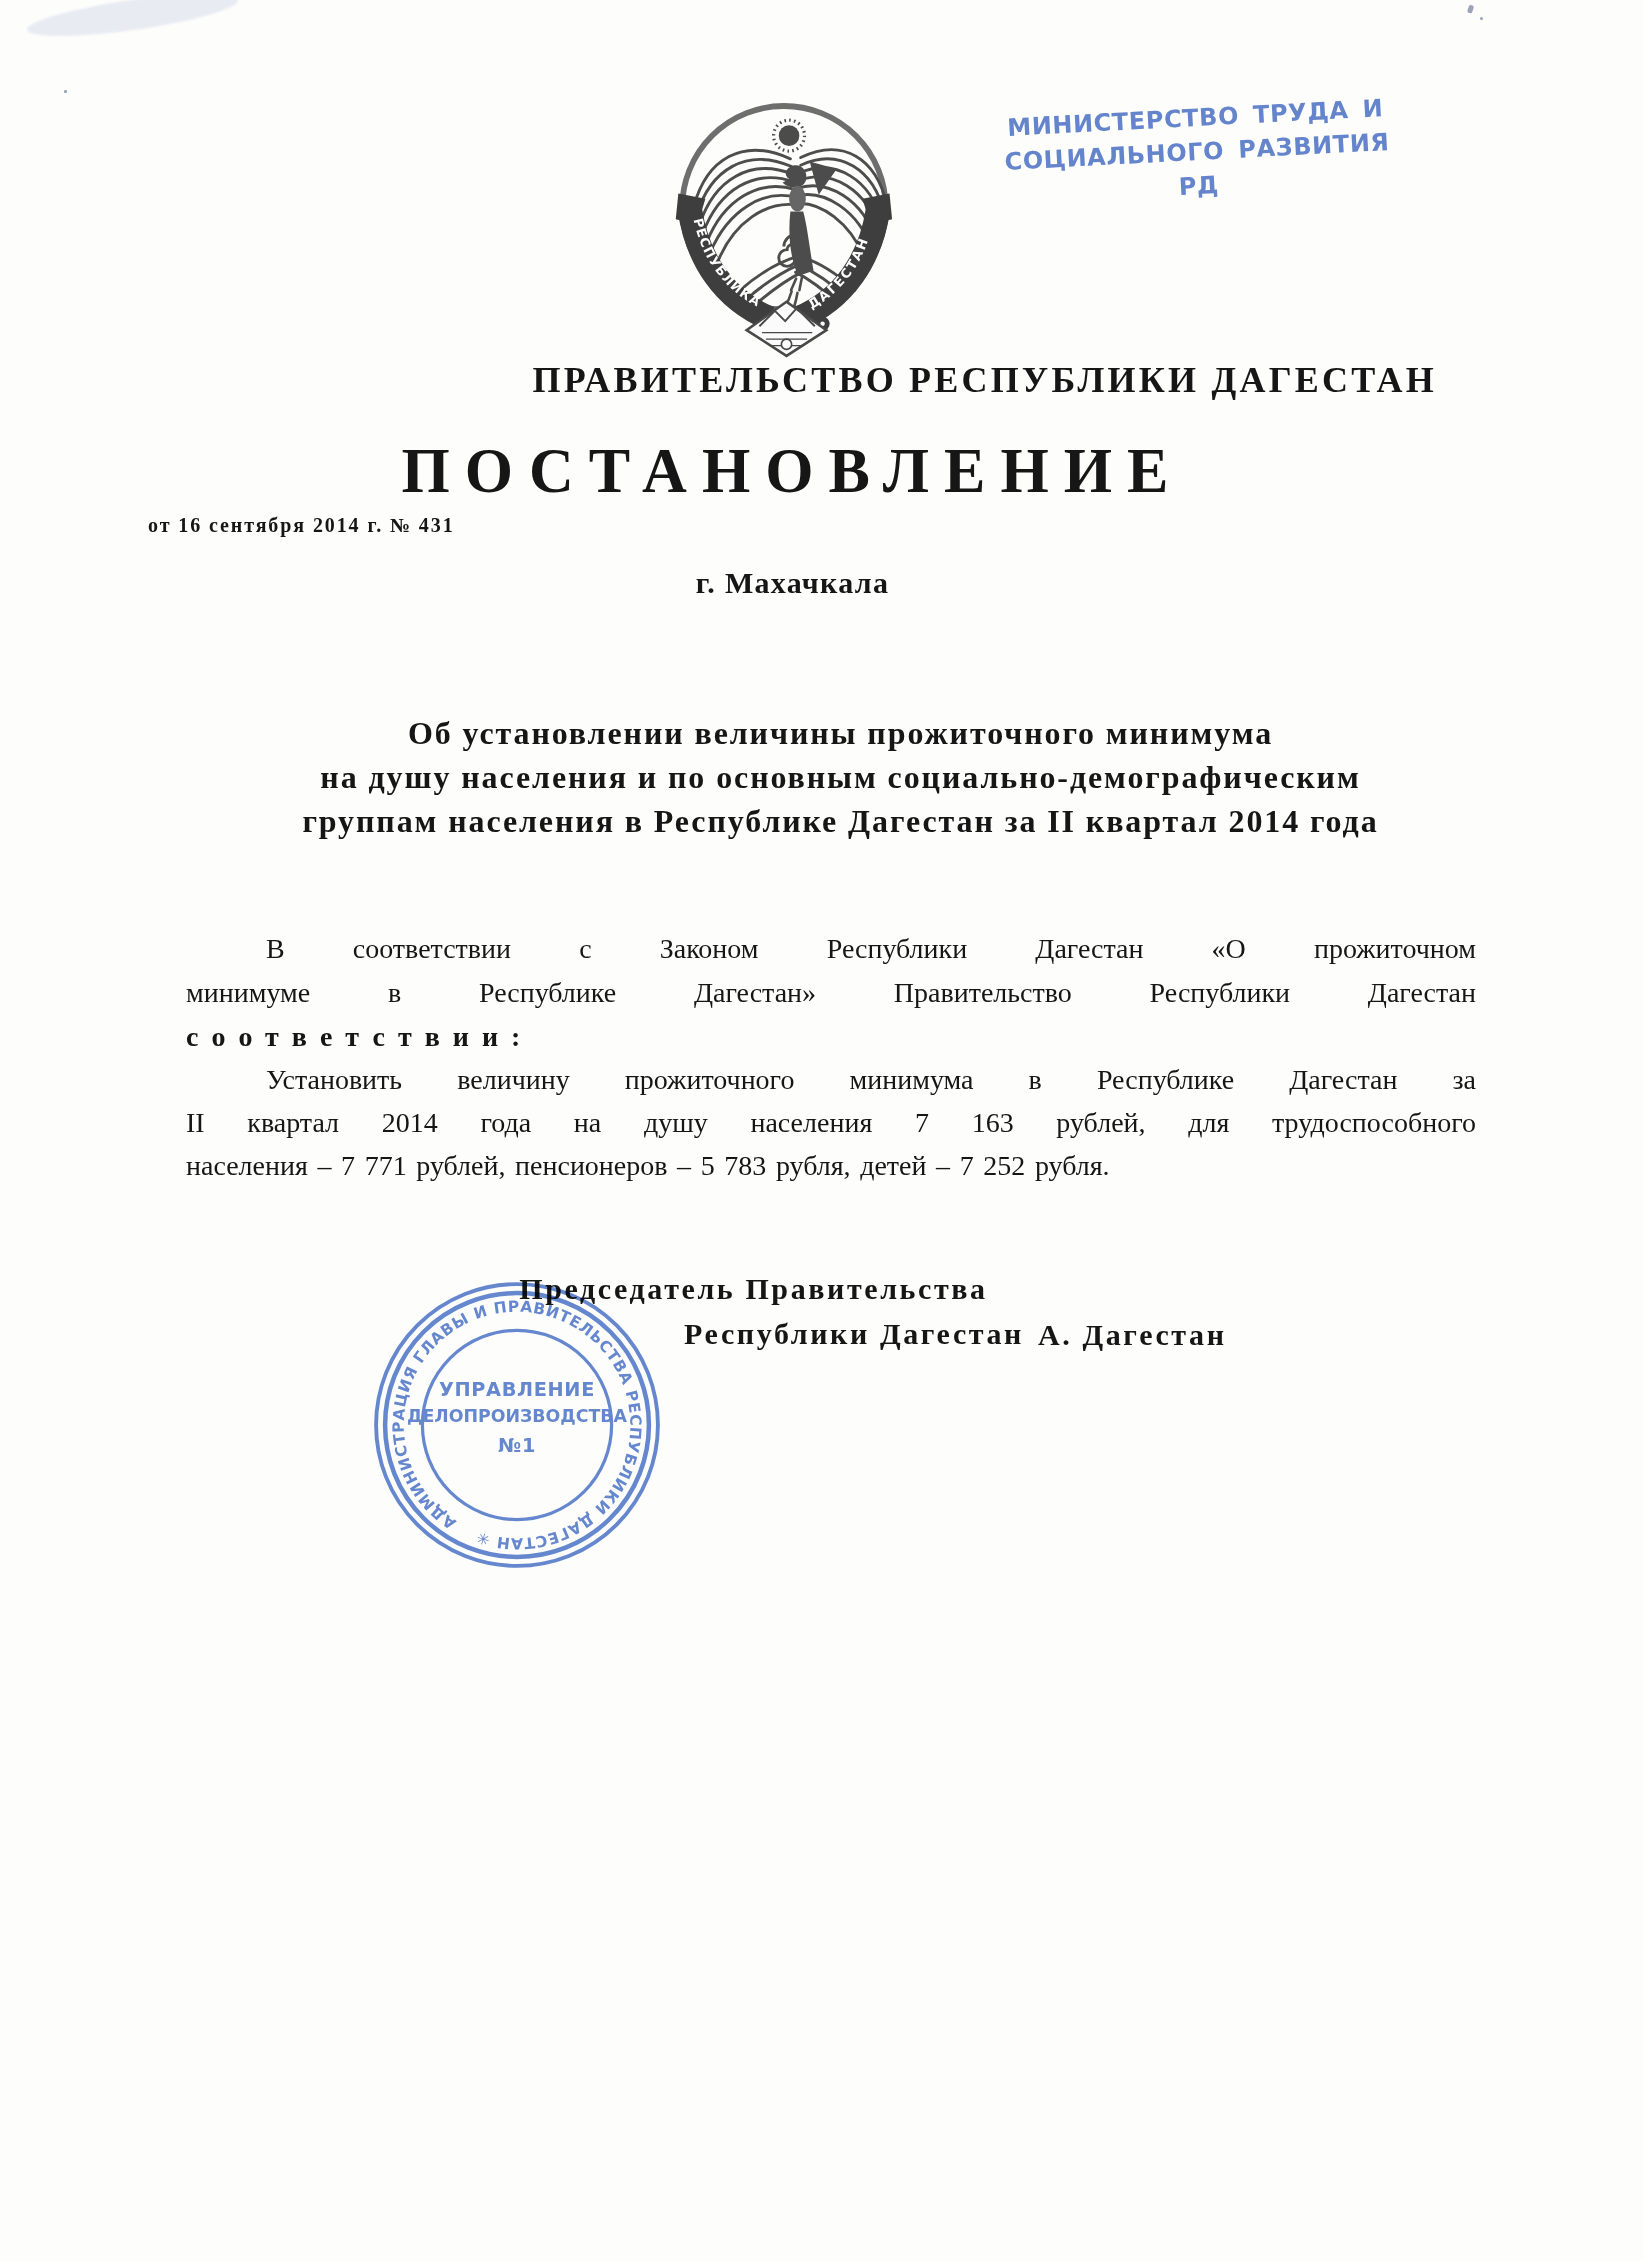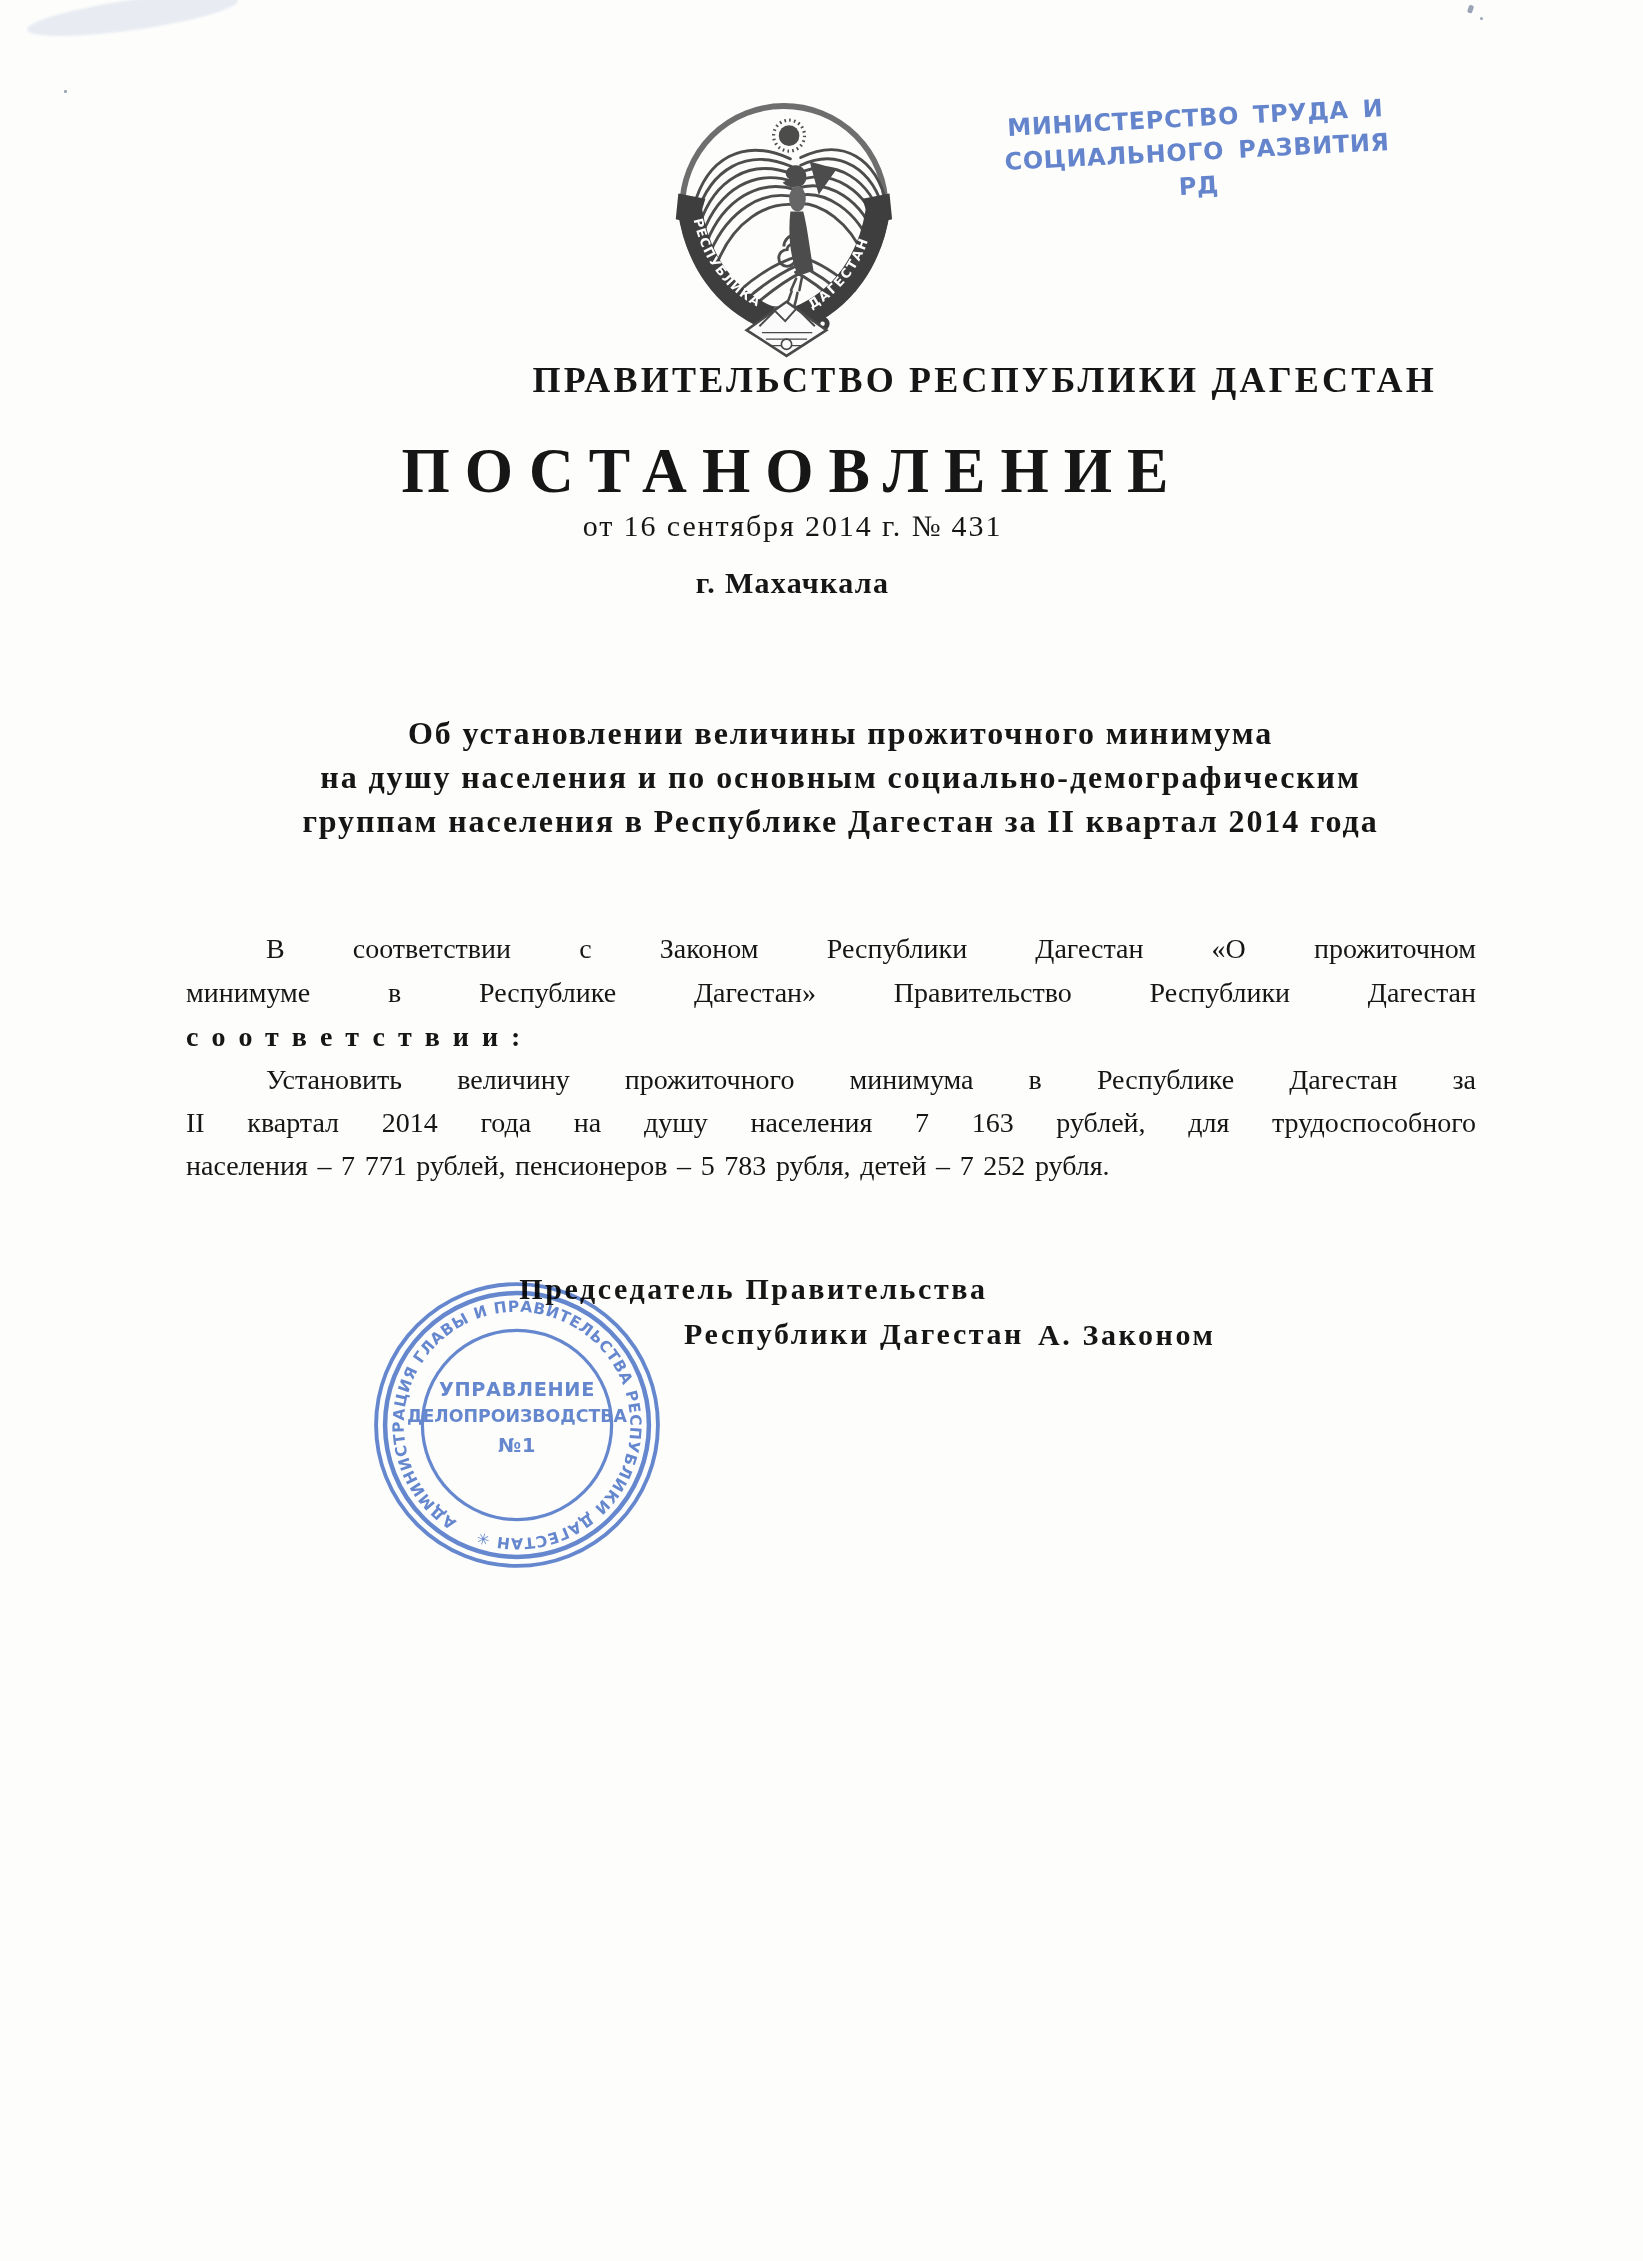--- a/index.html
+++ b/index.html
@@ -19,22 +19,22 @@
     font-size:36px;line-height:49px;letter-spacing:3.2px;
   }
   .doc-type{
     left:148px;top:433px;width:1289px;
     text-align:center;font-weight:bold;
     font-size:64px;line-height:76px;letter-spacing:15.5px;
     transform:scaleX(.97);
   }
   .date-line{
     left:148px;top:508px;width:1289px;
-    text-align:center;font-weight:normal;
-    font-size:30px;line-height:35px;letter-spacing:1.9px;
+    text-align:left;font-weight:bold;
+    font-size:20px;line-height:35px;letter-spacing:1.9px;
   }
   .city-line{
     left:148px;top:549px;width:1289px;
     text-align:center;font-weight:bold;
     font-size:30px;line-height:35px;letter-spacing:1.3px;margin-top:16px;
   }
   
   .subject{
     left:193px;top:711px;width:1295px;
     text-align:center;font-weight:bold;
@@ -203,21 +203,21 @@
   </div>
 
   <div id="para2" class="abs para">
     <div class="jline indent">Установить величину прожиточного минимума в Республике Дагестан за</div>
     <div class="jline">II квартал 2014 года на душу населения 7 163 рублей, для трудоспособного</div>
     <div class="lastline">населения – 7 771 рублей, пенсионеров – 5 783 рубля, детей – 7 252 рубля.</div>
   </div>
 
   <div id="sig1" class="abs sig-line">Председатель Правительства</div>
   <div id="sig2" class="abs sig-line">Республики Дагестан</div>
-  <div id="sig-name" class="abs sig-line">А. Законом</div>
+  <div id="sig-name" class="abs sig-line">А. Дагестан</div>
 
   <svg id="seal" class="abs" width="296" height="296" viewBox="0 0 460 460">
     <g stroke="#4d74ca" fill="none">
       <circle cx="230" cy="230" r="219" stroke-width="6"></circle>
       <circle cx="230" cy="230" r="205" stroke-width="7"></circle>
       <circle cx="230" cy="230" r="147" stroke-width="5"></circle>
     </g>
     <g transform="rotate(-58 230 230)">
       <defs>
         <path id="ringPath" d="M54,230 a176,176 0 1,1 352,0 a176,176 0 1,1 -352,0"></path>

